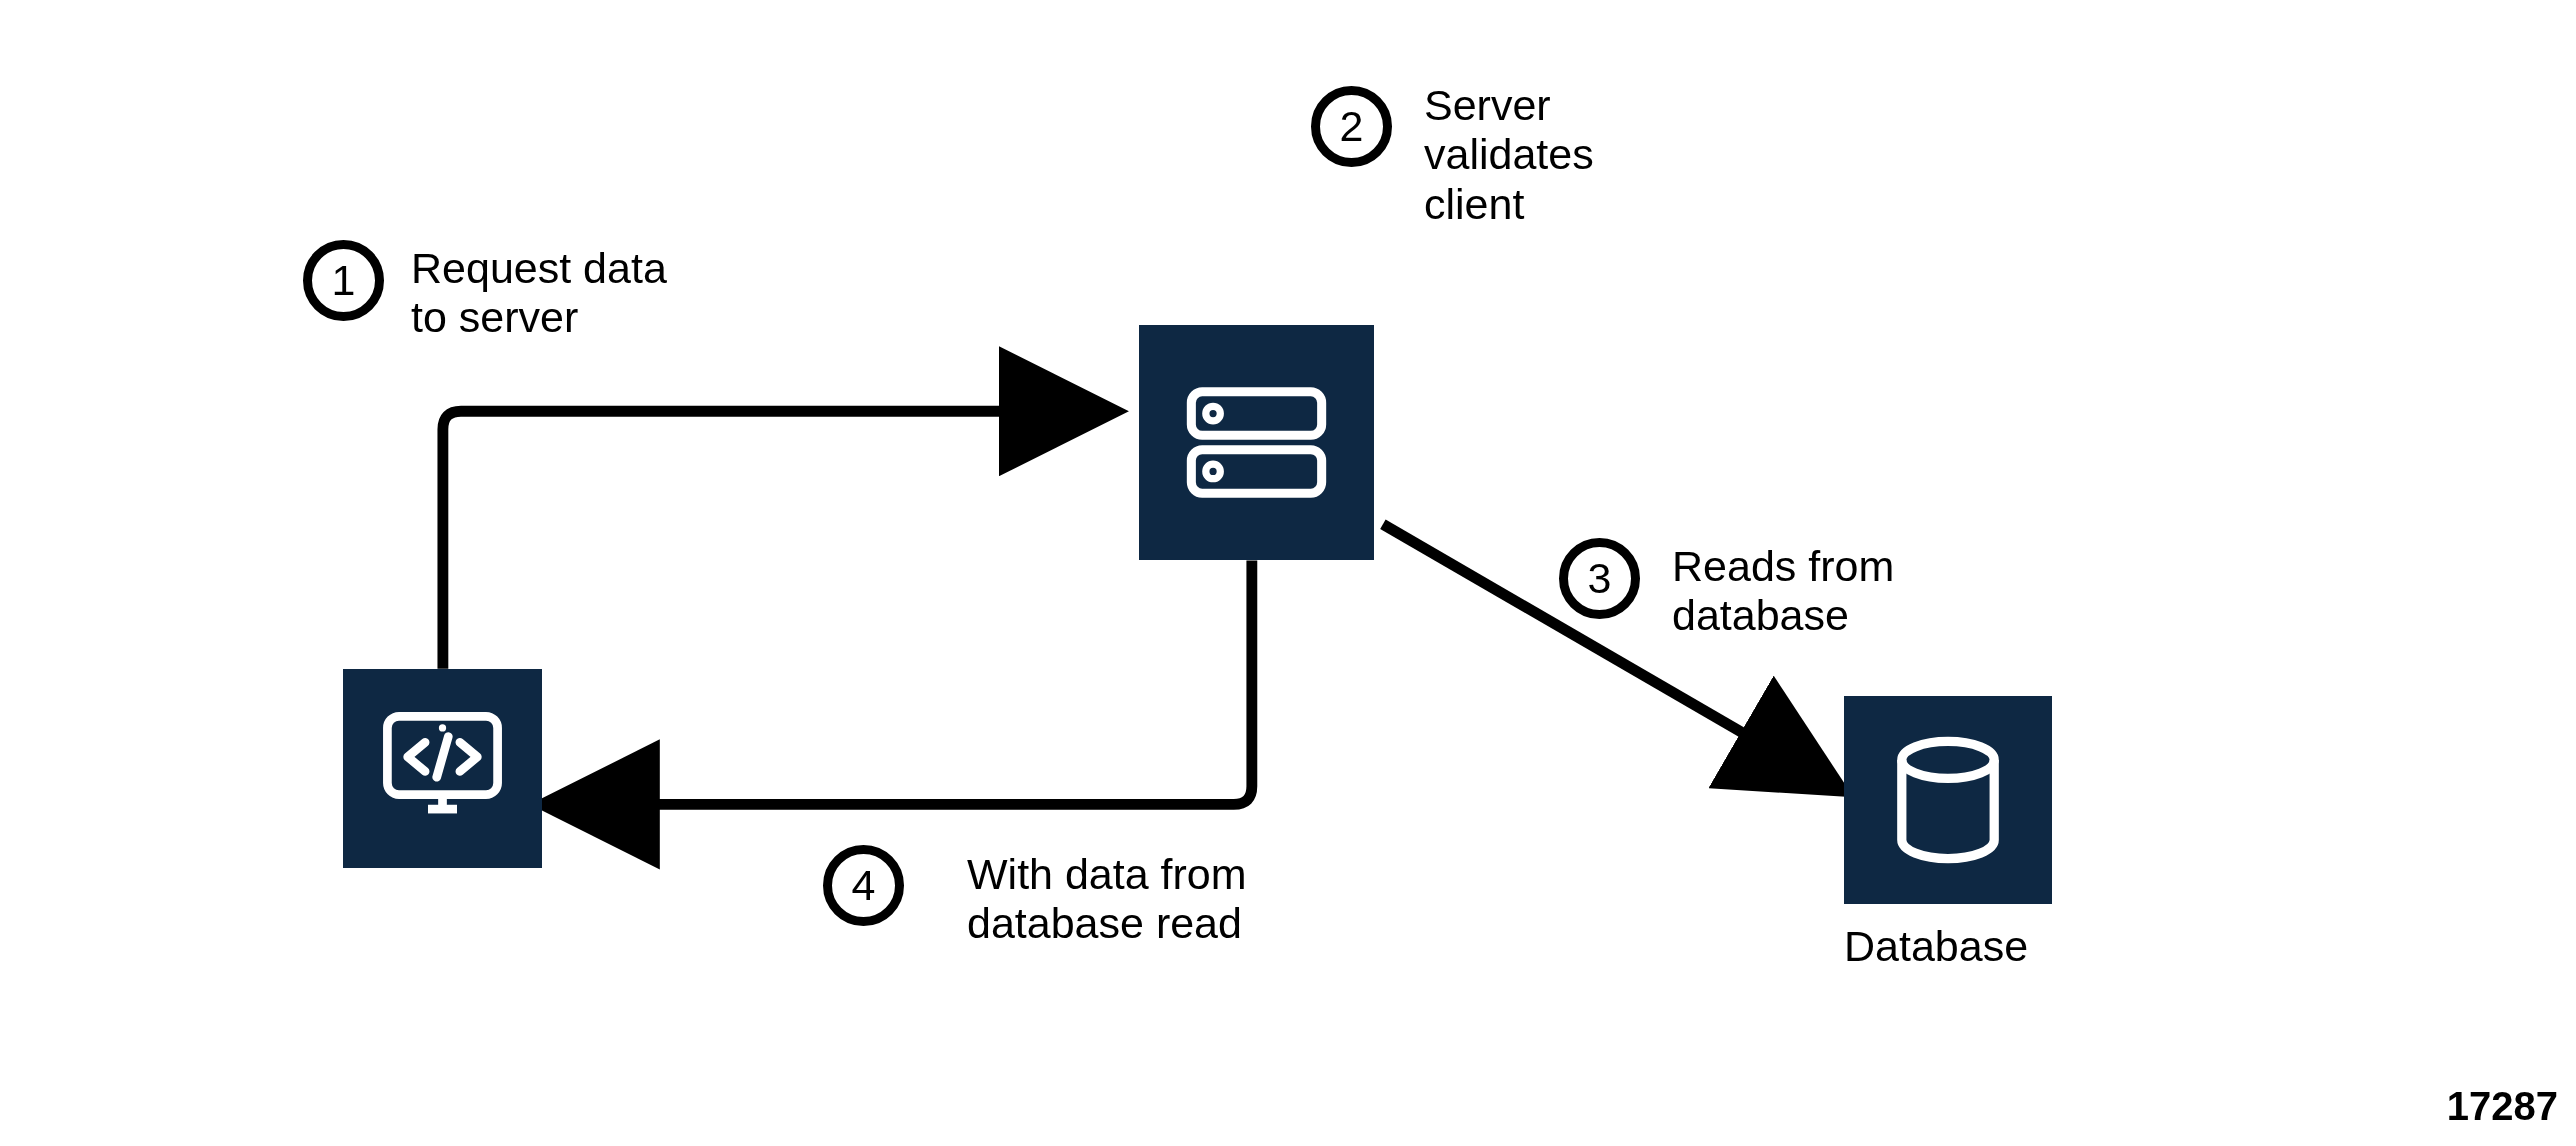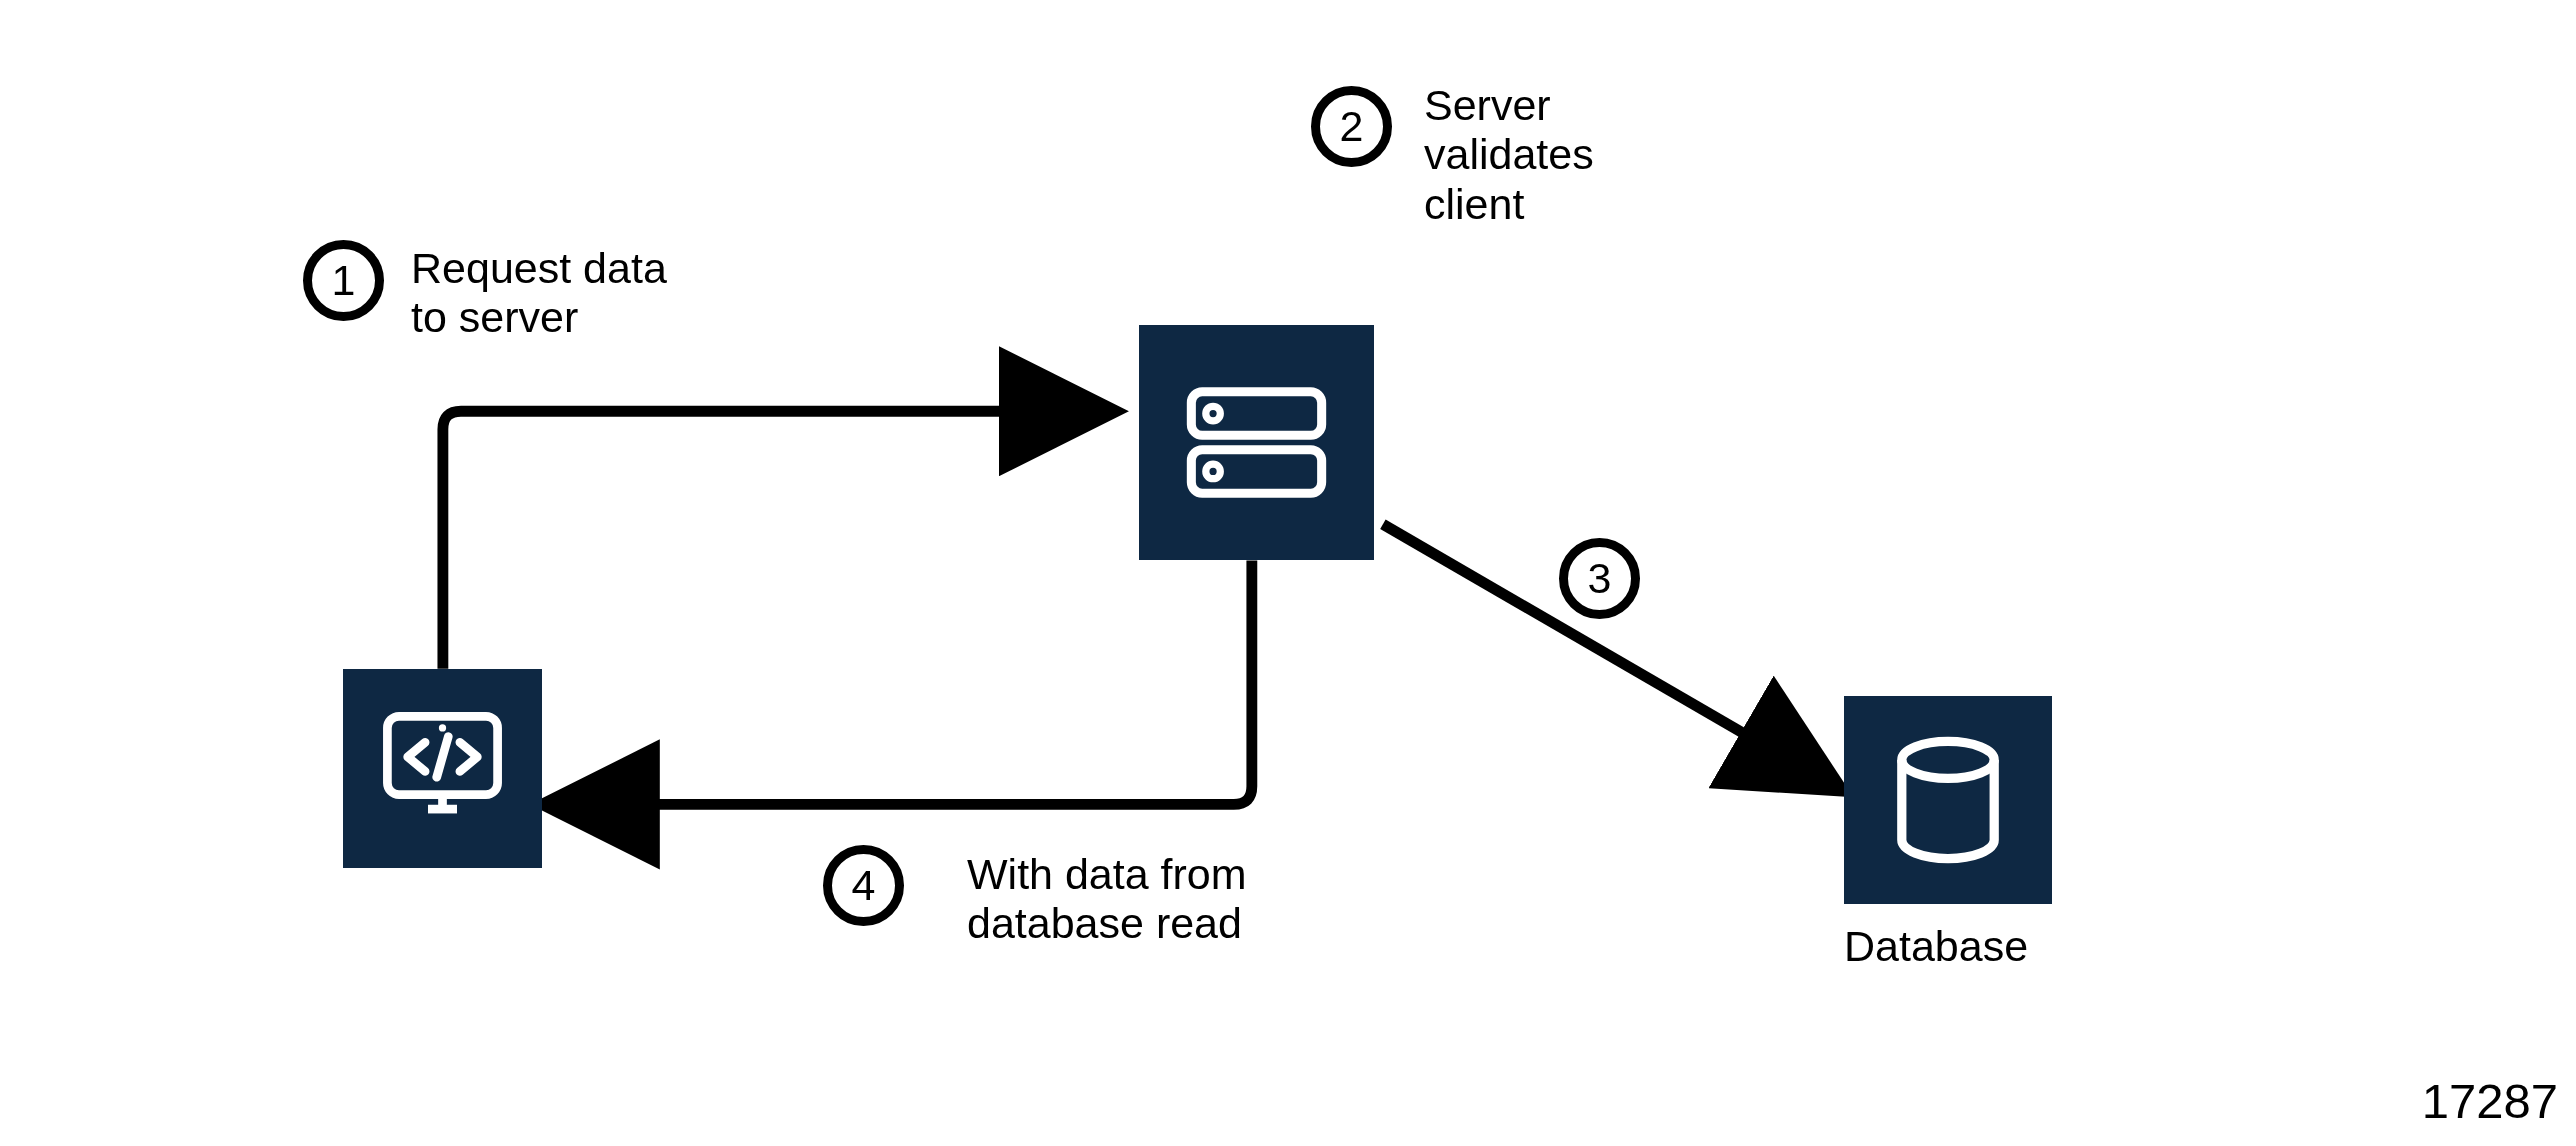--- a/index.html
+++ b/index.html
@@ -52,22 +52,23 @@
     left: 0;
     top: 0;
     width: 2576px;
     height: 1147px;
     pointer-events: none;
   }
   .footer-id {
     position: absolute;
     right: 18px;
     bottom: 18px;
-    font-size: 49px;
+    font-size: 40px;
     color: #000;
+    font-weight: bold;
   }
 </style>
 </head>
 <body>
 
 <div class="canvas">
 
   <svg class="svg-layer" viewBox="0 0 2850 1269">
     <defs>
       <marker id="arrowhead" markerWidth="12" markerHeight="12" refX="10" refY="6" orient="auto">
@@ -120,20 +121,22 @@
   <div class="step-badge" style="left:1311px; top:86px;">
     <span>2</span>
   </div>
   <div class="step-label" style="left:1424px; top:81px; white-space:pre;">Server
 validates
 client</div>
 
   <div class="step-badge" style="left:1559px; top:538px;">
     <span>3</span>
   </div>
+  <div class="step-label" style="left:1672px; top:542px; white-space:pre;">Reads from
+database</div>
 
   <div class="step-badge" style="left:823px; top:845px;">
     <span>4</span>
   </div>
   <div class="step-label" style="left:935px; top:850px; white-space:pre;margin-left:32px;">With data from
 database read</div>
 
   <div class="footer-id">17287</div>
 </div>
 

